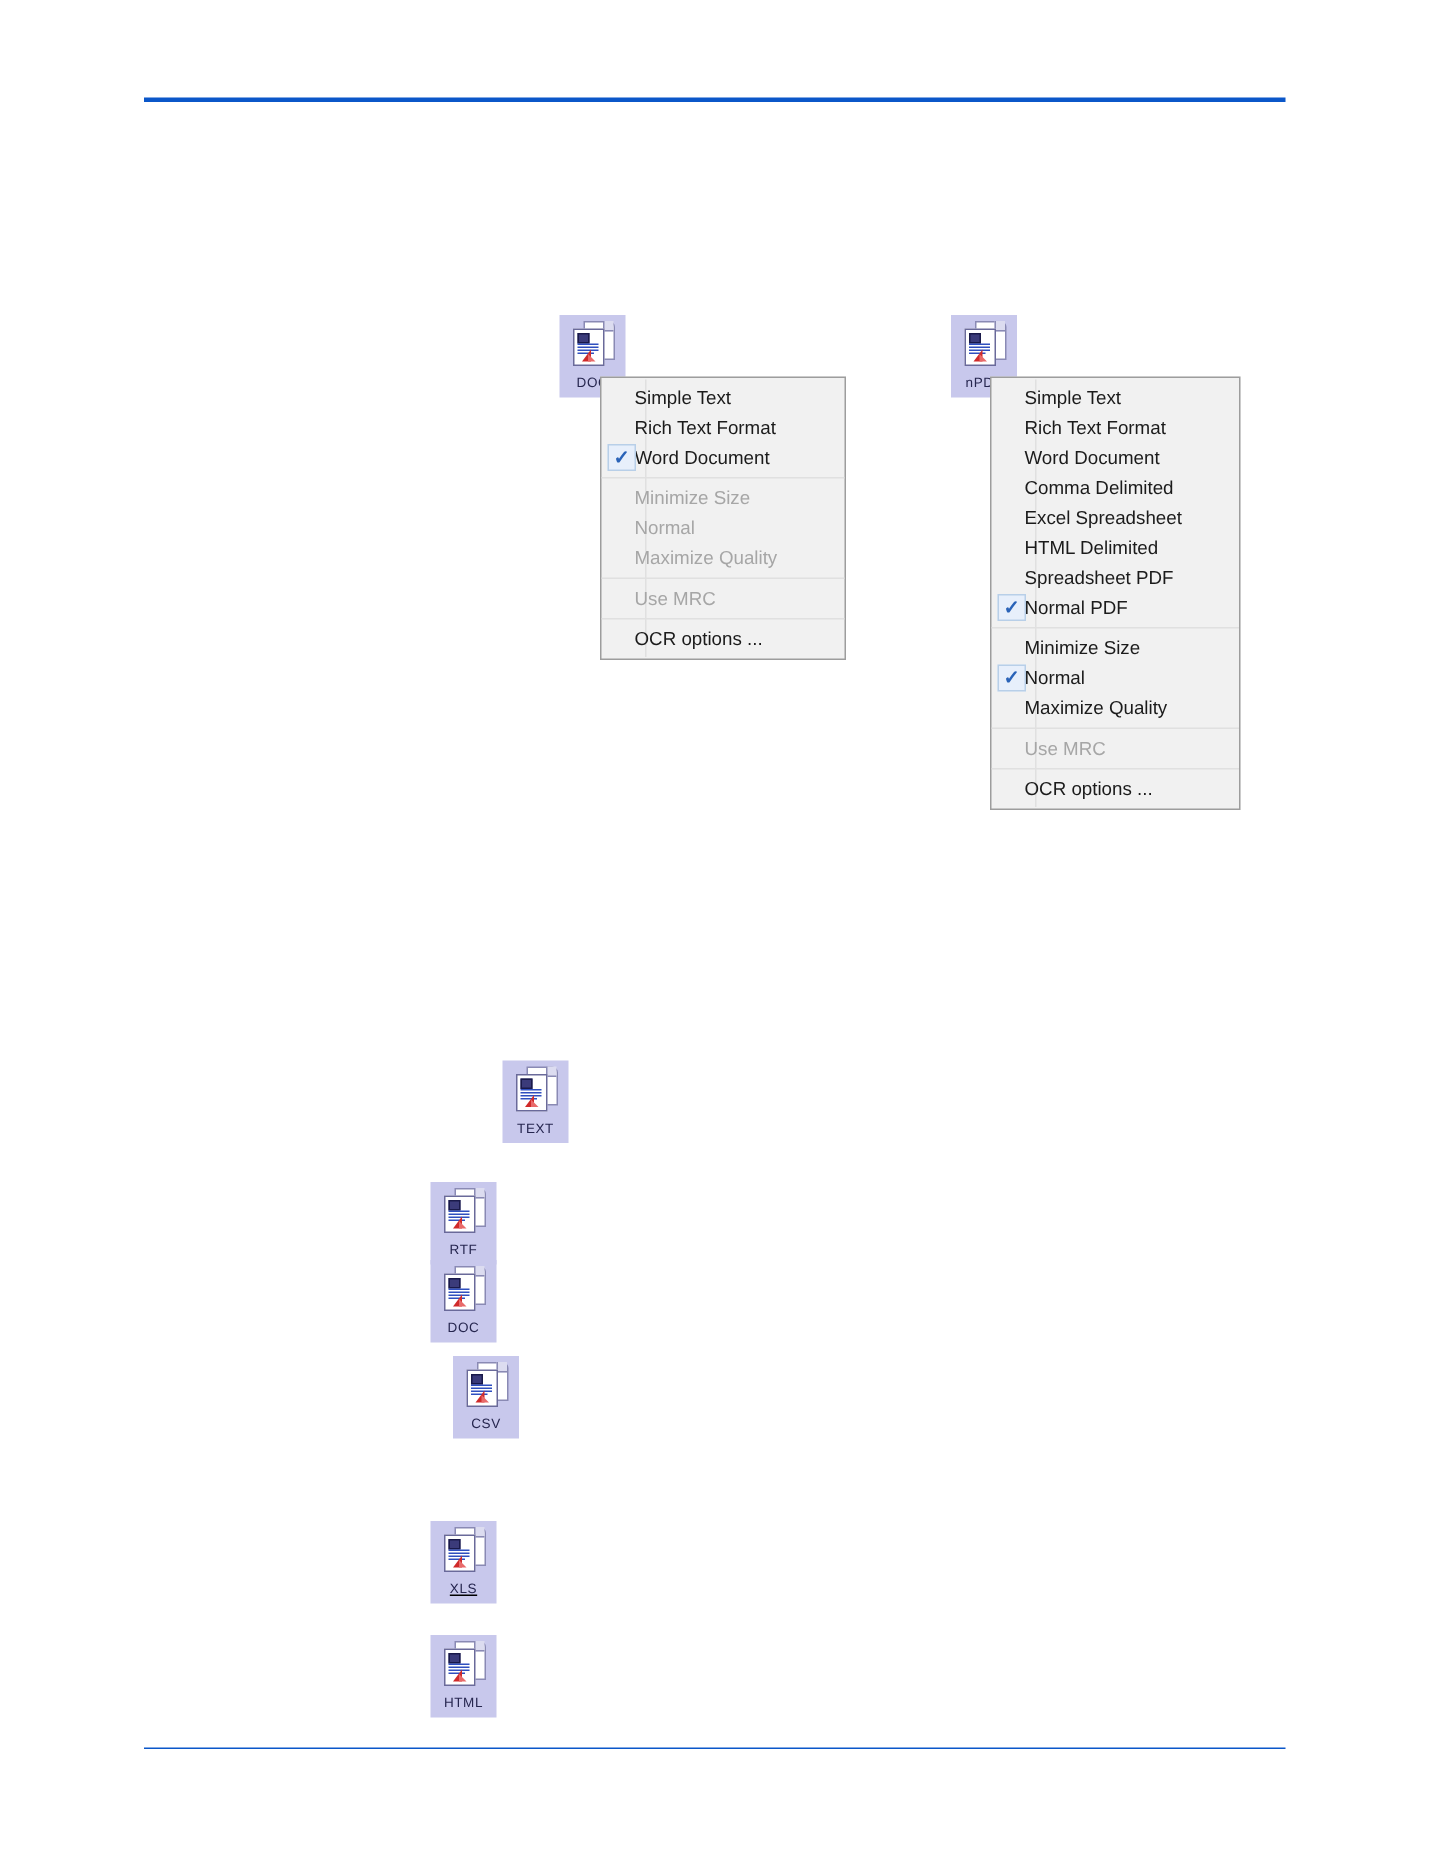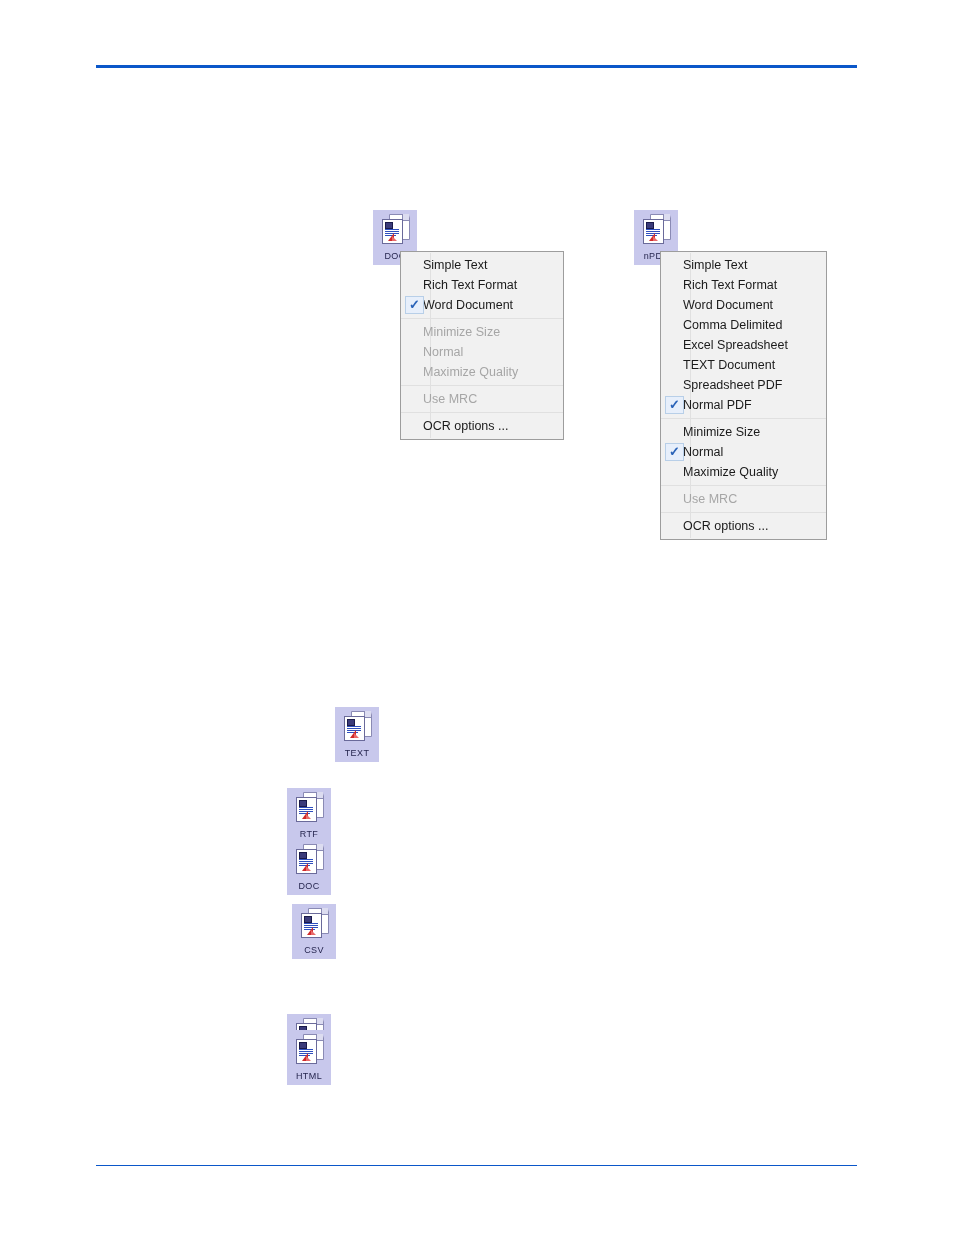--- a/index.html
+++ b/index.html
@@ -232,21 +232,21 @@
 </div>
 
 <div class="menu" id="menu-npdf" style="left:660px; top:251px; width:167px;">
   <div class="gutter"></div>
   <div class="items">
       <div class="menu-item"><span>Simple Text</span></div>
       <div class="menu-item"><span>Rich Text Format</span></div>
       <div class="menu-item"><span>Word Document</span></div>
       <div class="menu-item"><span>Comma Delimited</span></div>
       <div class="menu-item"><span>Excel Spreadsheet</span></div>
-      <div class="menu-item"><span>TEXT Document</span></div>
+      <div class="menu-item"><span>HTML Delimited</span></div>
       <div class="menu-item"><span>Spreadsheet PDF</span></div>
       <div class="menu-item"><span class="check-box"></span><span class="check-mark">✓</span><span>Normal PDF</span></div>
       <div class="menu-sep"></div>
       <div class="menu-item"><span>Minimize Size</span></div>
       <div class="menu-item"><span class="check-box"></span><span class="check-mark">✓</span><span>Normal</span></div>
       <div class="menu-item"><span>Maximize Quality</span></div>
       <div class="menu-sep"></div>
       <div class="menu-item disabled"><span>Use MRC</span></div>
       <div class="menu-sep"></div>
       <div class="menu-item"><span>OCR options ...</span></div>
@@ -286,21 +286,21 @@
         <span class="pg-front">
           <span class="sq"></span>
           <span class="ln w-a"></span>
           <span class="ln w-b"></span>
           <span class="ln w-c"></span>
           <span class="ln w-d"></span>
           <span class="tri"></span>
           <span class="tri2"></span>
         </span>
       </span><span class="cap">DOC</span></div>
-    <div class="file-icon" style="left: 292px; top: 904px;"><span class="glyph">
+    <div class="file-icon" style="left: 302px; top: 904px;"><span class="glyph">
         <span class="pg-back"></span>
         <span class="pg-fold"></span>
         <span class="pg-front">
           <span class="sq"></span>
           <span class="ln w-a"></span>
           <span class="ln w-b"></span>
           <span class="ln w-c"></span>
           <span class="ln w-d"></span>
           <span class="tri"></span>
           <span class="tri2"></span>
@@ -312,21 +312,21 @@
         <span class="pg-front">
           <span class="sq"></span>
           <span class="ln w-a"></span>
           <span class="ln w-b"></span>
           <span class="ln w-c"></span>
           <span class="ln w-d"></span>
           <span class="tri"></span>
           <span class="tri2"></span>
         </span>
       </span><span class="cap">XLS</span></div>
-    <div class="file-icon" style="left: 287px; top: 1030px; text-align: center;"><span class="glyph">
+    <div class="file-icon" style="left: 287px; top: 1090px; text-align: center;"><span class="glyph">
         <span class="pg-back"></span>
         <span class="pg-fold"></span>
         <span class="pg-front">
           <span class="sq"></span>
           <span class="ln w-a"></span>
           <span class="ln w-b"></span>
           <span class="ln w-c"></span>
           <span class="ln w-d"></span>
           <span class="tri"></span>
           <span class="tri2"></span>

